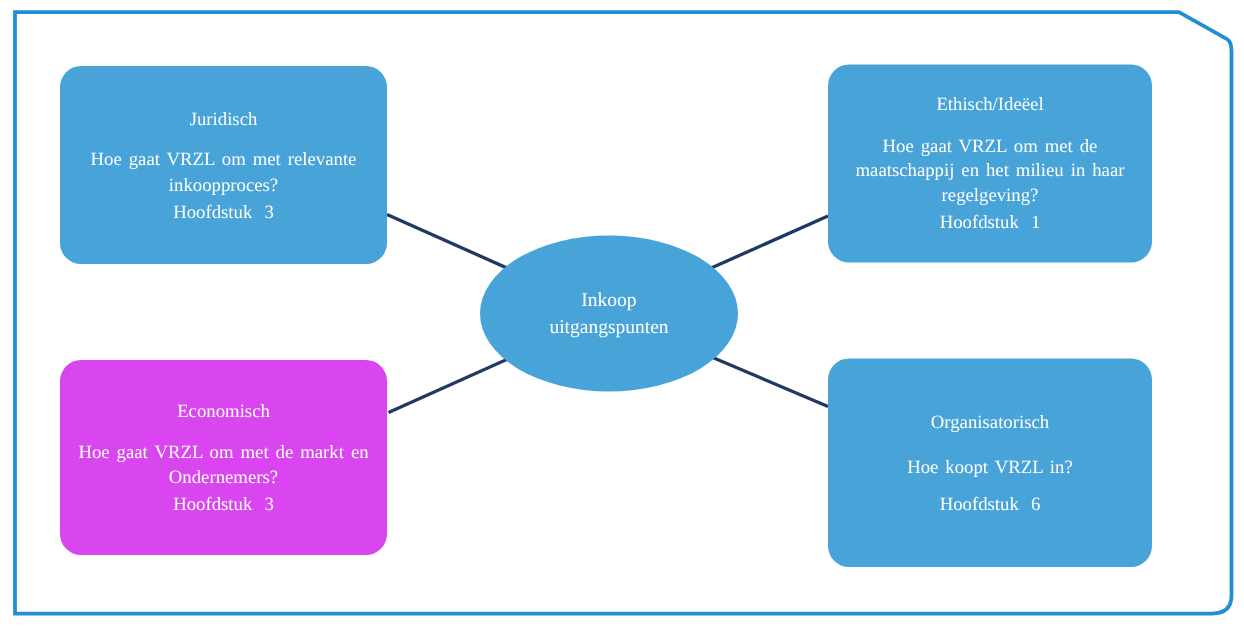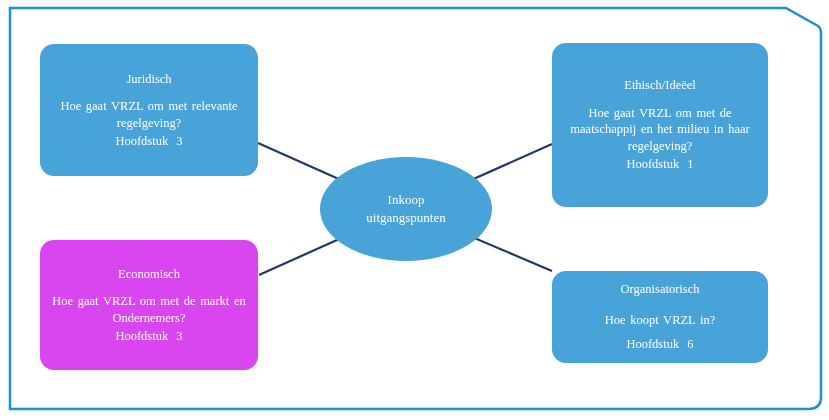--- a/index.html
+++ b/index.html
@@ -45,23 +45,23 @@
   .node-body {
     margin: 0 0 2px 0;
   }
   .node-chapter {
     color: #ffffff;
     word-spacing: 5px;
   }
   .node-chapter.underlined {
   }
   #node-juridisch      { left: 40px;  top: 44px;  width: 218px; height: 132px; }
-  #node-ethisch        { left: 552px; top: 43px;  width: 216px; height: 164px; }
+  #node-ethisch        { left: 552px; top: 43px;  width: 216px; height: 132px; }
   #node-economisch     { left: 40px;  top: 240px; width: 218px; height: 130px; }
-  #node-organisatorisch{ left: 552px; top: 239px; width: 216px; height: 92px; margin-top: 32px; }
+  #node-organisatorisch{ left: 552px; top: 239px; width: 216px; height: 139px; }
   #node-organisatorisch .node-title { margin-bottom: 14px; }
   #node-organisatorisch .node-body  { margin-bottom: 8px; }
   #center-label {
     position: absolute;
     left: 320px;
     top: 157px;
     width: 172px;
     height: 104px;
     display: flex;
     flex-direction: column;
@@ -91,21 +91,21 @@
     <ellipse cx="406" cy="209" rx="86" ry="52" fill="#47a3d8"></ellipse>
   </svg>
 
   <div id="center-label">
     <span>Inkoop</span>
     <span>uitgangspunten</span>
   </div>
 
   <div id="node-juridisch" class="node-box" style="background: rgb(71, 163, 216); text-align: center;">
     <div class="node-title">Juridisch</div>
-    <div class="node-body">Hoe gaat VRZL om met relevante regelgeving?</div>
+    <div class="node-body">Hoe gaat VRZL om met relevante inkoopproces?</div>
     <div class="node-chapter underlined">Hoofdstuk 3</div>
   </div>
 
   <div id="node-ethisch" class="node-box" style="background: rgb(71, 163, 216);">
     <div class="node-title">Ethisch/Ideëel</div>
     <div class="node-body">Hoe gaat VRZL om met de maatschappij en het milieu in haar regelgeving?</div>
     <div class="node-chapter">Hoofdstuk 1</div>
   </div>
 
   <div id="node-economisch" class="node-box" style="background: #d946ef;">

